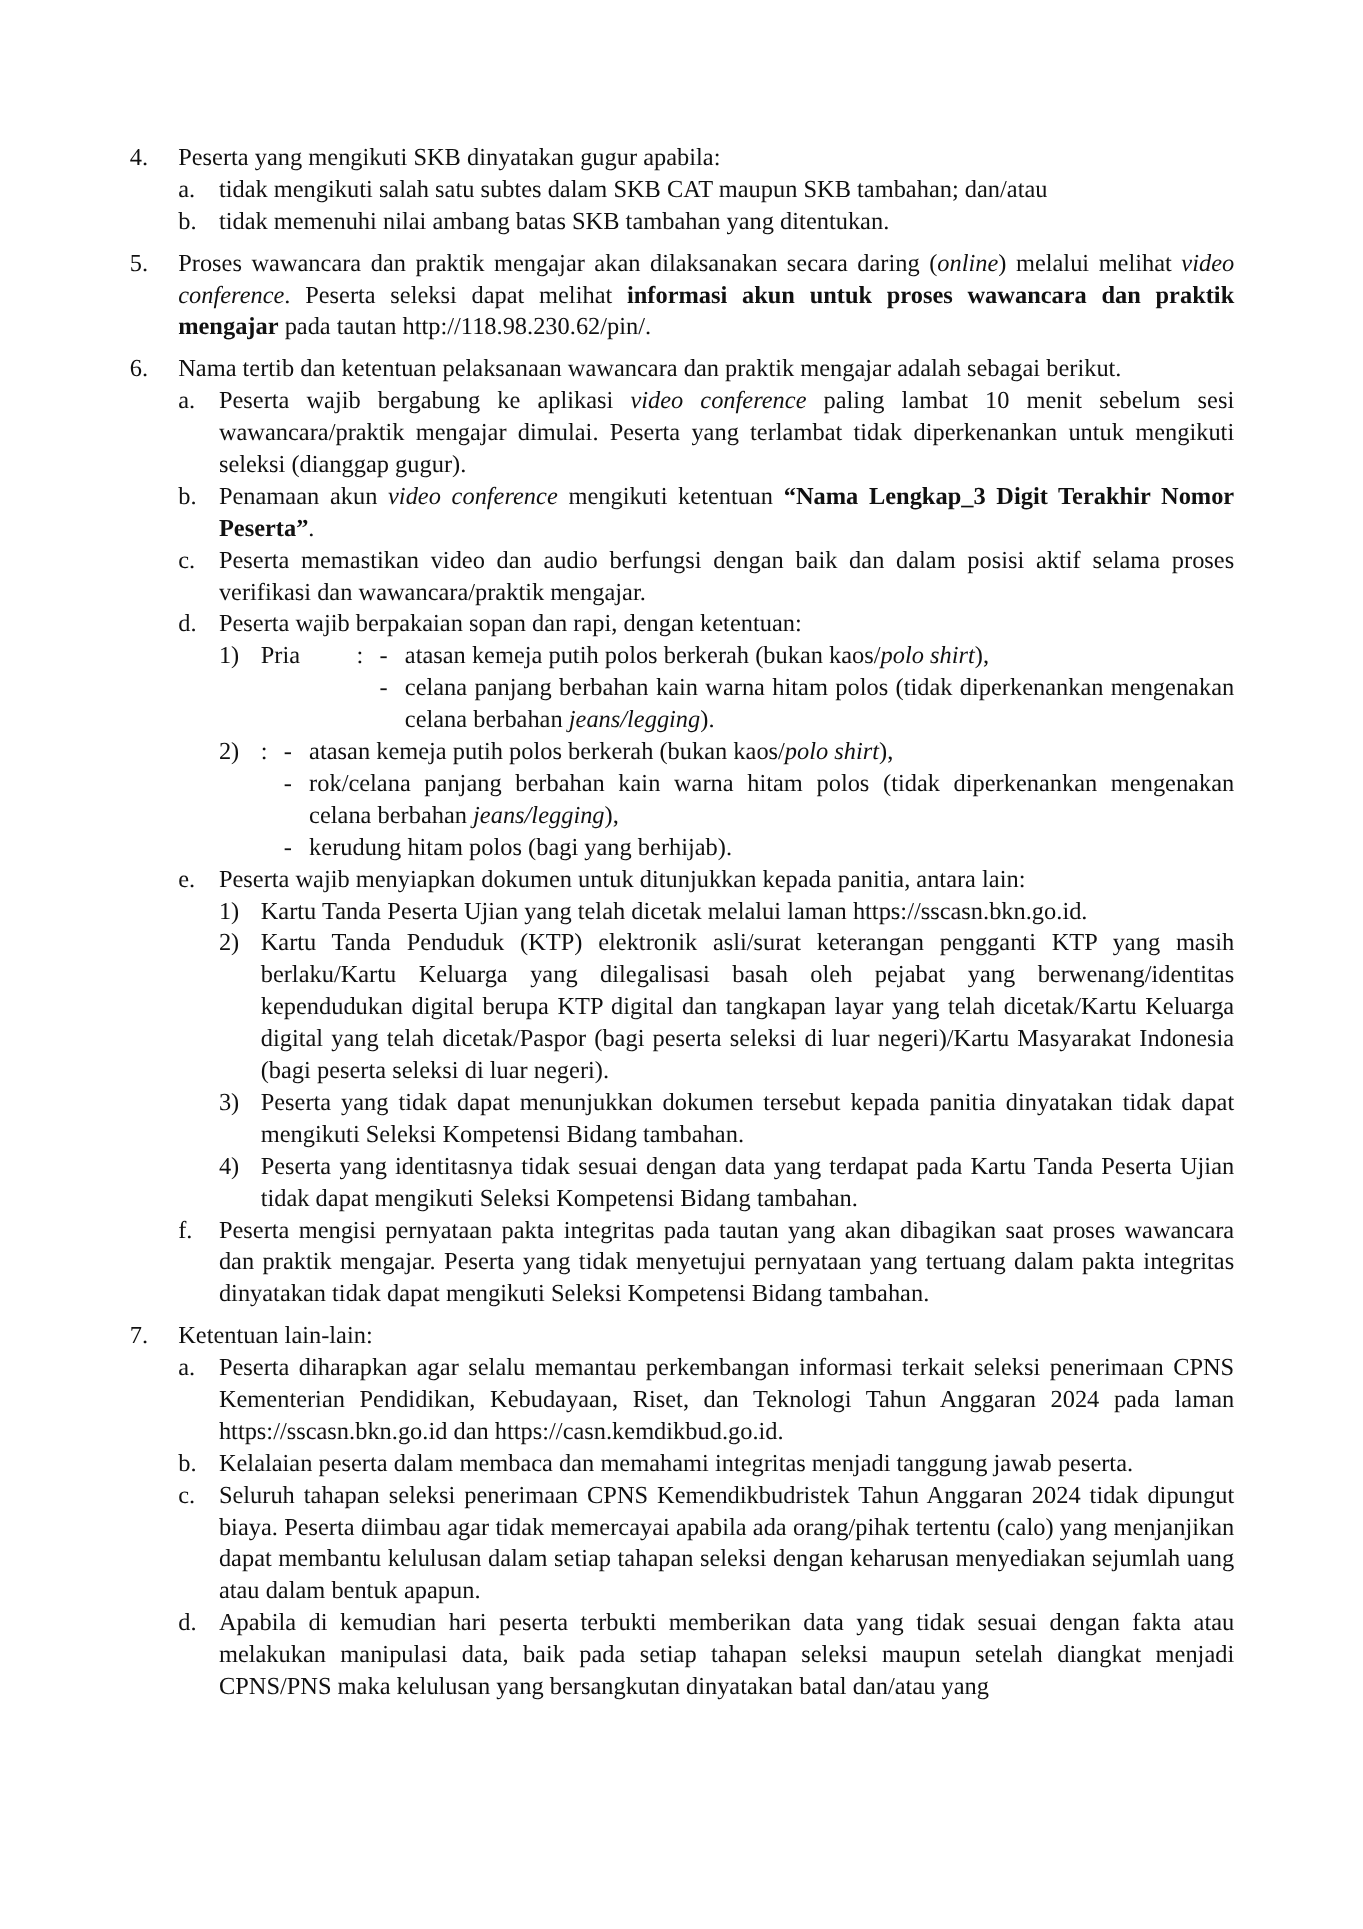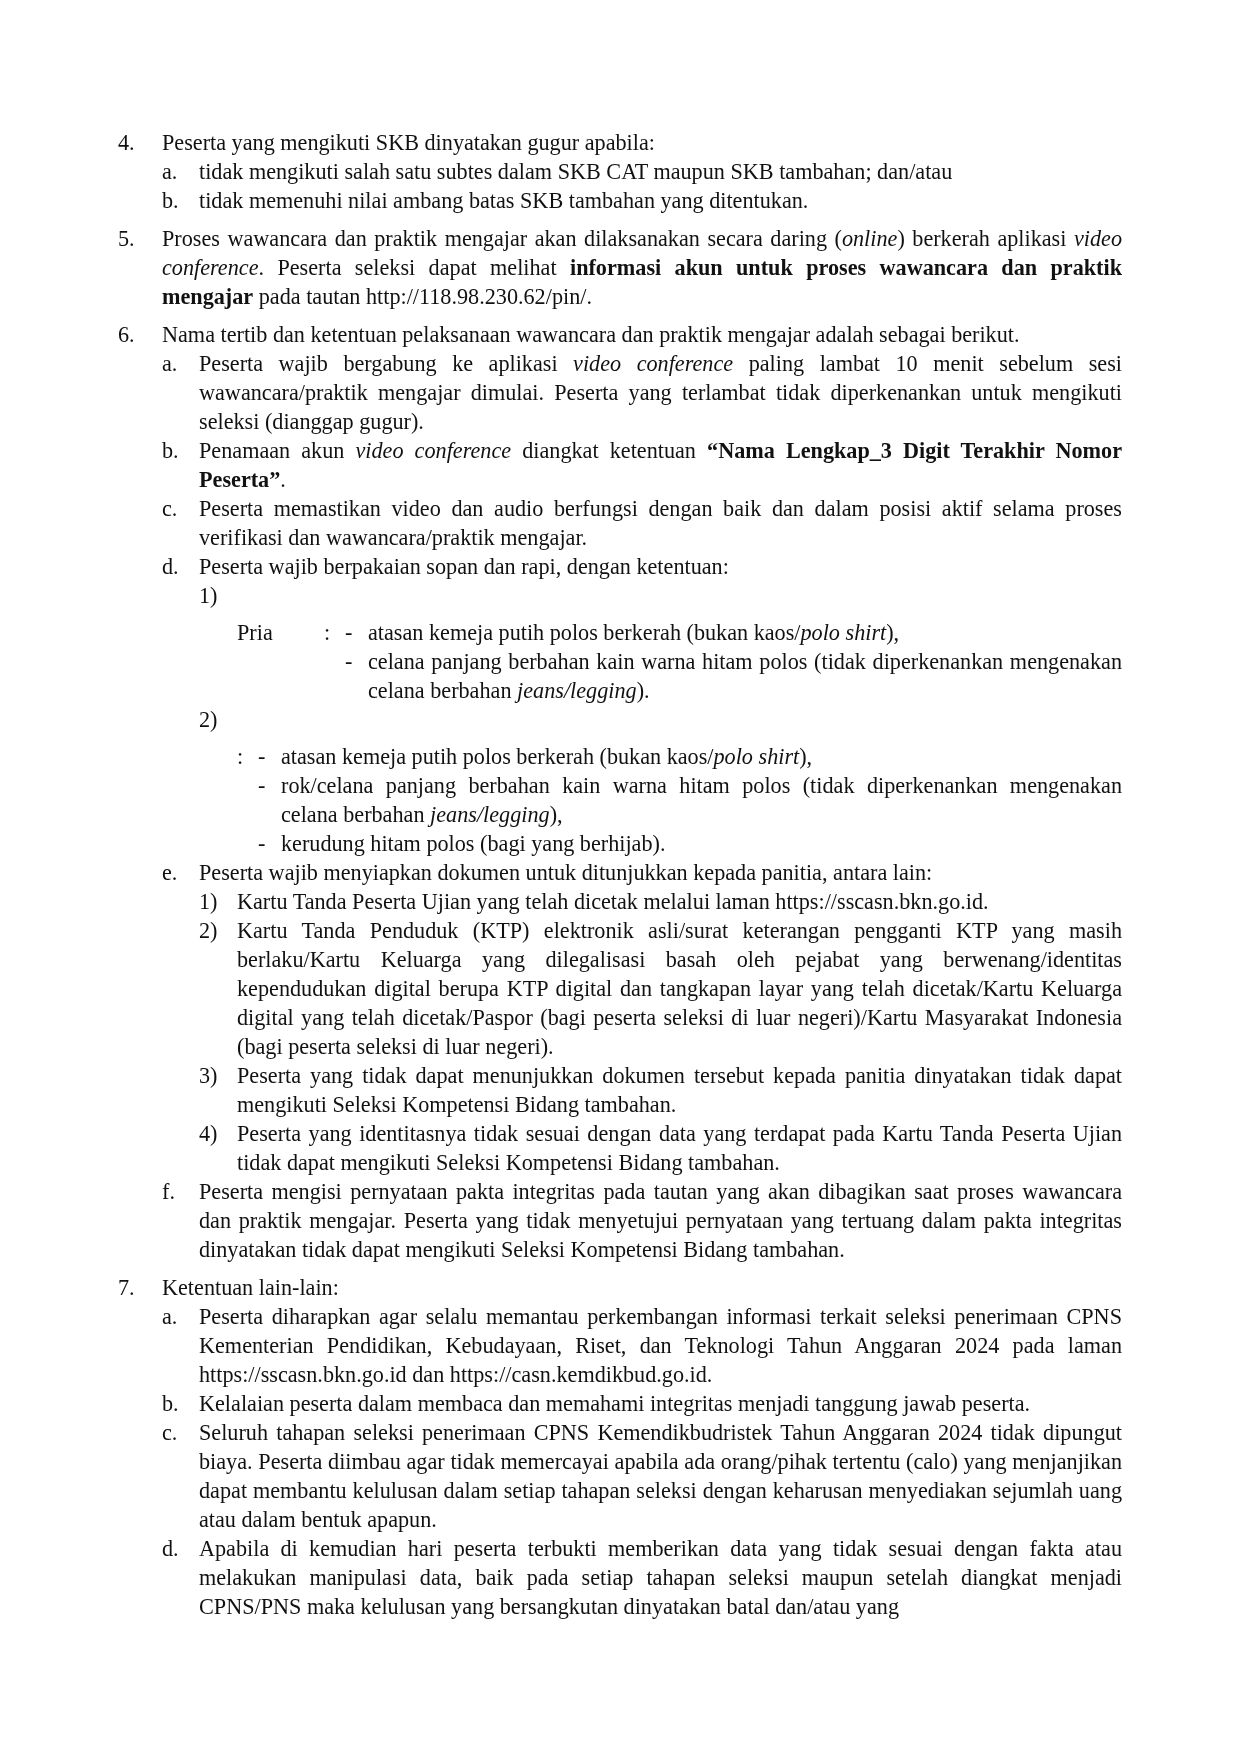--- a/index.html
+++ b/index.html
@@ -12,21 +12,21 @@
   .num1 { width: 44px; flex: none; }
   .num2 { width: 37px; flex: none; }
   .num3 { width: 38px; flex: none; }
   .body { flex: 1; text-align: justify; }
   .item { margin-bottom: 0; }
   .gap { height: 9px; }
   .sub { margin-left: 44px; }
   .sub3 { margin-left: 37px; }
   i { }
   b { font-weight: bold; }
-  .dress { display: flex; margin-top: 37px; }
+  .dress { display: flex; }
   .dress .lbl { width: 87px; flex: none; }
   .dress .colon { width: 21px; flex: none; }
   .dress .lines { flex: 1; }
   .dash-row { display: flex; }
   .dash { width: 23px; flex: none; }
   .dash-text { flex: 1; text-align: justify; }
 </style>
 </head>
 <body>
 
@@ -47,38 +47,38 @@
         <span class="num2">b.</span>
         <span class="body">tidak memenuhi nilai ambang batas SKB tambahan yang ditentukan.</span>
       </div>
     </div>
   </div>
   <div class="gap"></div>
 
   <div class="item">
     <div class="row">
       <span class="num1">5.</span>
-      <span class="body"><span>Proses wawancara dan praktik mengajar akan dilaksanakan secara daring (</span><i>online</i><span>) berkerah aplikasi </span><i>video conference</i><span>. Peserta seleksi dapat melihat </span><b>informasi akun untuk proses wawancara dan praktik mengajar</b><span> pada tautan </span><span>http://118.98.230.62/pin/</span><span>.</span></span>
+      <span class="body"><span>Proses wawancara dan praktik mengajar akan dilaksanakan secara daring (</span><i>online</i><span>) melalui melihat </span><i>video conference</i><span>. Peserta seleksi dapat melihat </span><b>informasi akun untuk proses wawancara dan praktik mengajar</b><span> pada tautan </span><span>http://118.98.230.62/pin/</span><span>.</span></span>
     </div>
   </div>
   <div class="gap"></div>
 
   <div class="item">
     <div class="row">
       <span class="num1">6.</span>
       <span class="body">Nama tertib dan ketentuan pelaksanaan wawancara dan praktik mengajar adalah sebagai berikut.</span>
     </div>
     <div class="sub">
       <div class="row">
         <span class="num2">a.</span>
         <span class="body"><span>Peserta wajib bergabung ke aplikasi </span><i>video conference</i><span> paling lambat 10 menit sebelum sesi wawancara/praktik mengajar dimulai. Peserta yang terlambat tidak diperkenankan untuk mengikuti seleksi (dianggap gugur).</span></span>
       </div>
       <div class="row">
         <span class="num2">b.</span>
-        <span class="body"><span>Penamaan akun </span><i>video conference</i><span> diangkat ketentuan </span><b>“Nama Lengkap_3 Digit Terakhir Nomor Peserta”</b><span>.</span></span>
+        <span class="body"><span>Penamaan akun </span><i>video conference</i><span> mengikuti ketentuan </span><b>“Nama Lengkap_3 Digit Terakhir Nomor Peserta”</b><span>.</span></span>
       </div>
       <div class="row">
         <span class="num2">c.</span>
         <span class="body">Peserta memastikan video dan audio berfungsi dengan baik dan dalam posisi aktif selama proses verifikasi dan wawancara/praktik mengajar.</span>
       </div>
       <div>
         <div class="row">
           <span class="num2">d.</span>
           <span class="body">Peserta wajib berpakaian sopan dan rapi, dengan ketentuan:</span>
         </div>

